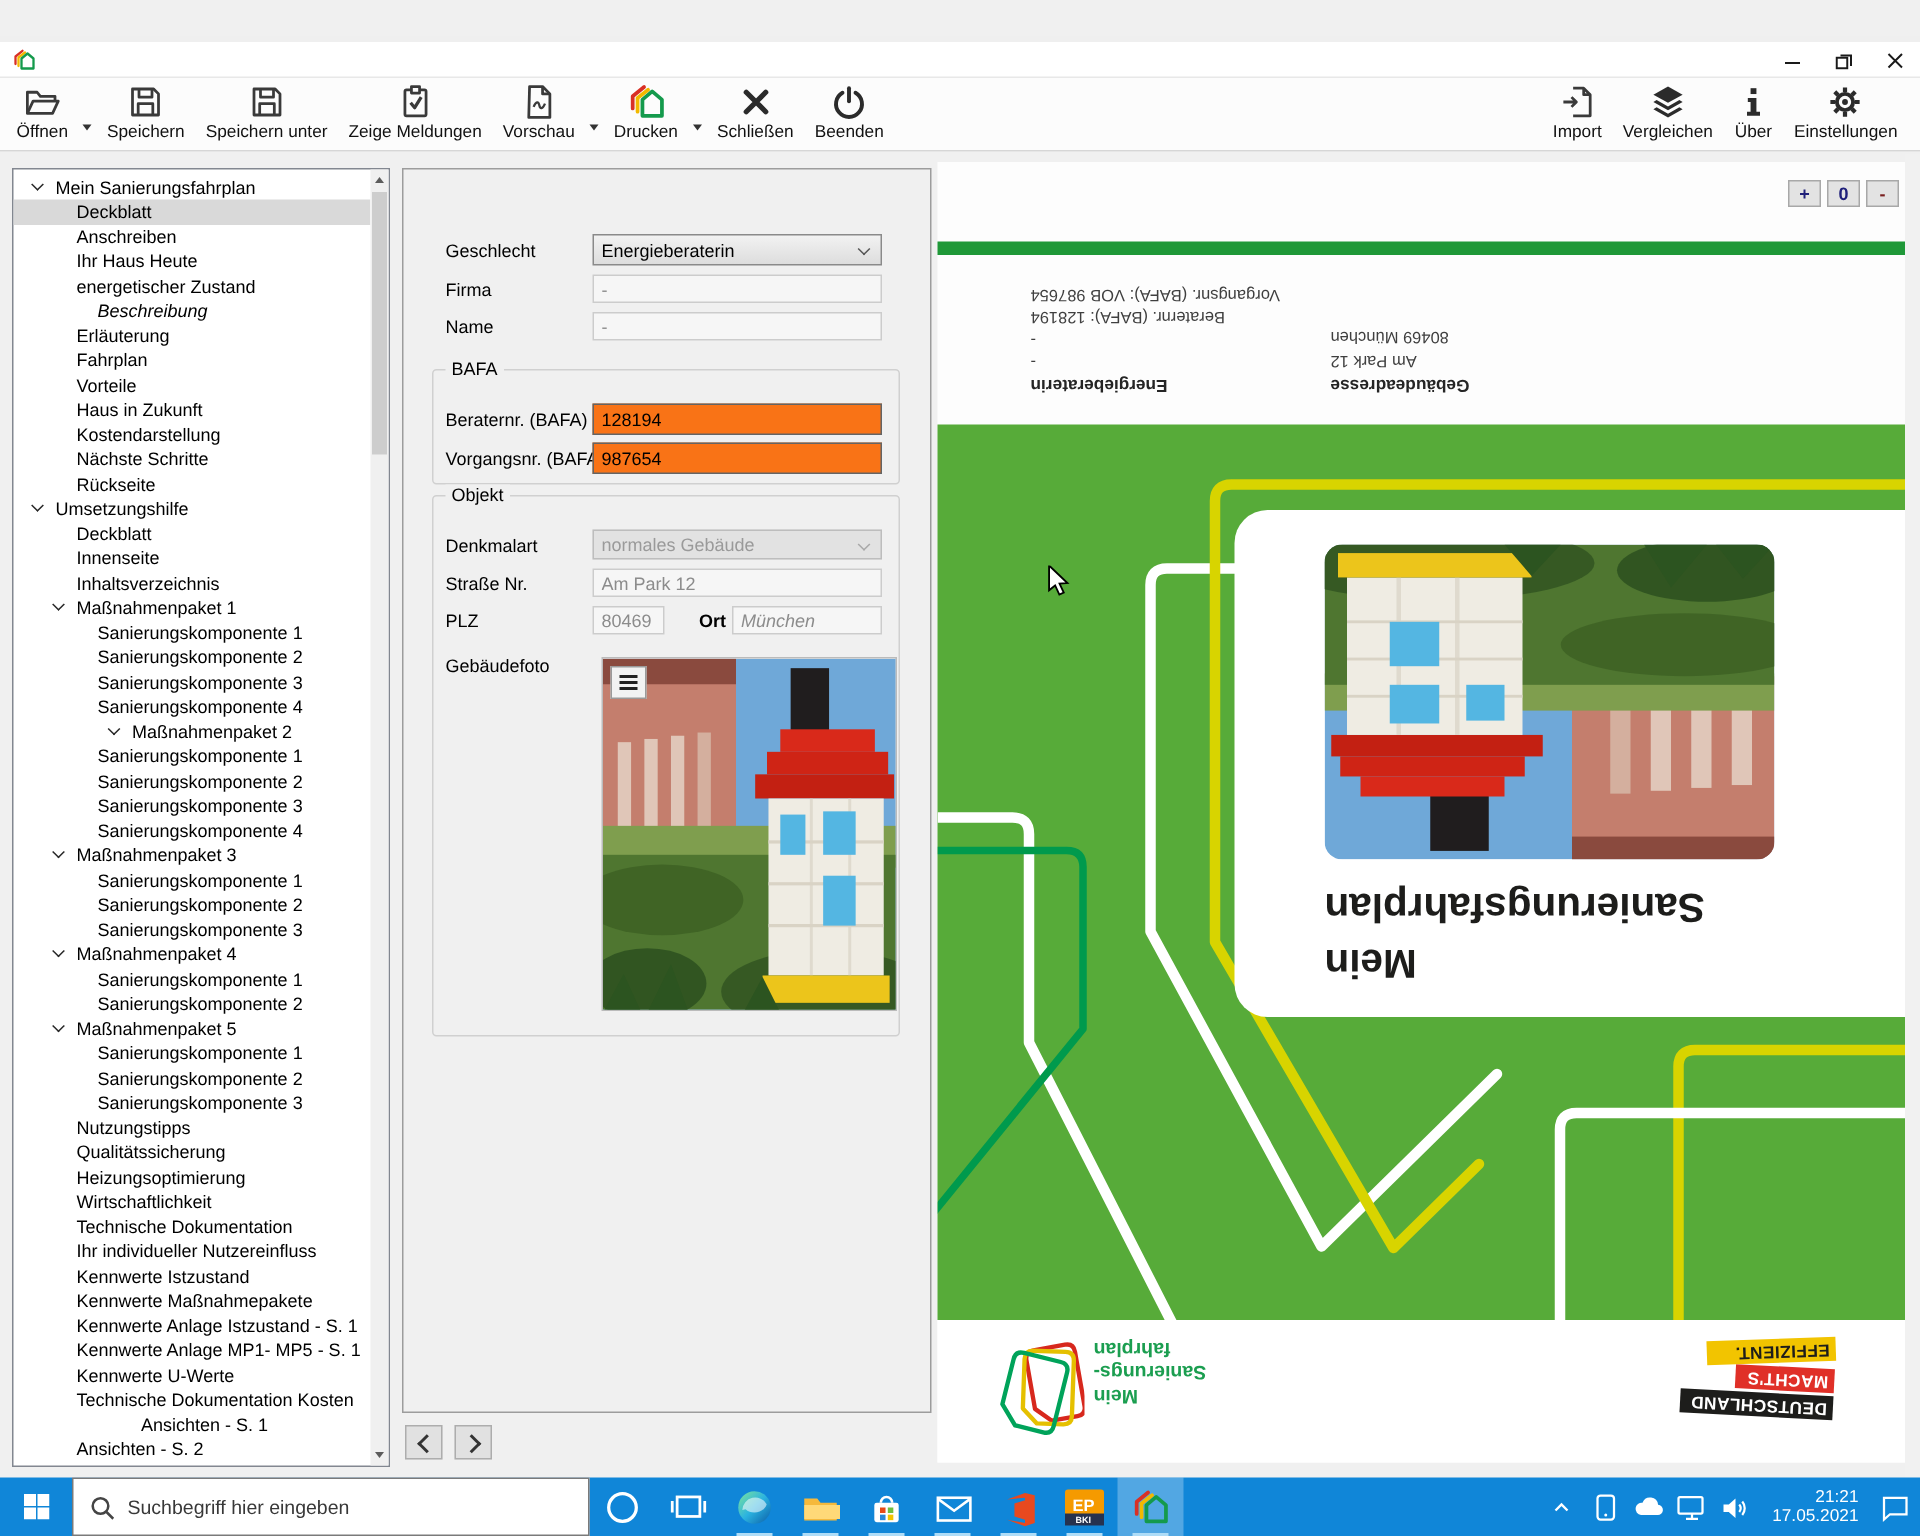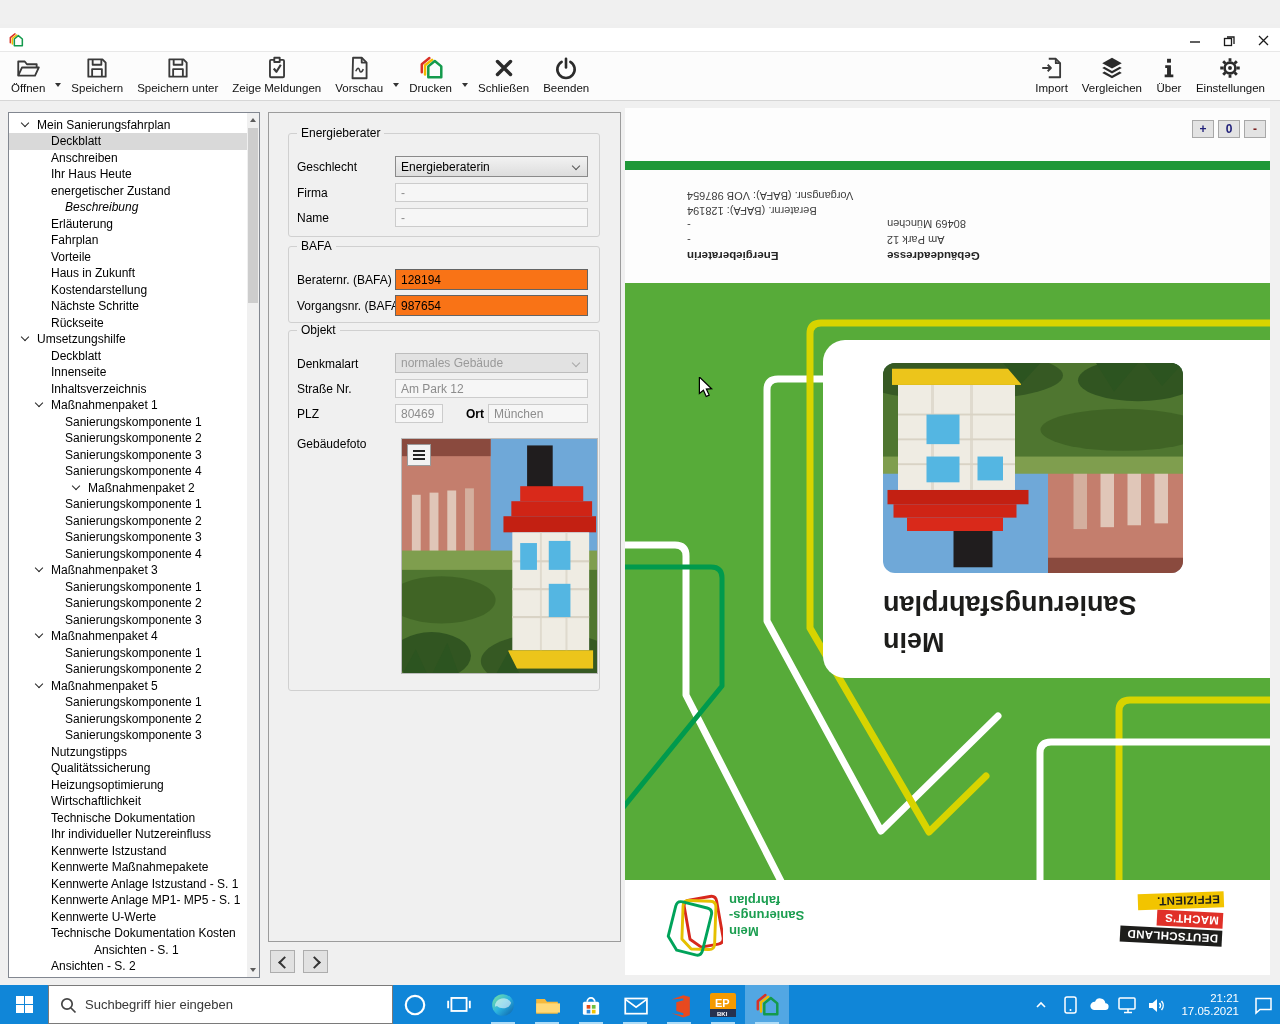--- a/index.html
+++ b/index.html
@@ -581,23 +581,20 @@
       </div>
     </div>
   <div id="tree-scroll">
     <div class="sarr" id="tsa-up"></div>
     <div id="tree-thumb"></div>
     <div class="sarr" id="tsa-dn"></div>
   </div>
 </div>
 
 <div id="form-panel">
-  <div class="grp" style="top:20px;height:104px">
-    <span class="grp-t">Energieberater</span>
-  </div>
   <span class="flabel" style="top:47px">Geschlecht</span>
   <div class="combo" style="top:43px">
     <span>Energieberaterin</span>
     <span class="cchev"></span>
   </div>
   <span class="flabel" style="top:73px">Firma</span>
   <input class="inp dis" style="top: 70px;" disabled="" value="-">
   <span class="flabel" style="top:98px">Name</span>
   <input class="inp dis" style="top: 95px;" disabled="" value="-">
 
@@ -615,21 +612,21 @@
   <span class="flabel" style="top:244px">Denkmalart</span>
   <div class="combo dis" style="top:240px;height:20px">
     <span>normales Gebäude</span>
     <span class="cchev"></span>
   </div>
   <span class="flabel" style="top:269px">Straße Nr.</span>
   <input class="inp dis" style="top: 266px;" disabled="" value="Am Park 12">
   <span class="flabel" style="top:294px">PLZ</span>
   <input class="inp dis" style="top: 291px; width: 48px;" disabled="" value="80469">
   <span class="flabel" style="left:197px;top:294px;font-weight:bold">Ort</span>
-  <input class="inp dis" style="left: 219px; top: 291px; width: 100px;" disabled="" value="München">
+  <input class="inp dis" style="left: 219px; top: 291px; width: 100px; font-style: italic;" disabled="" value="München">
   <span class="flabel" style="top:324px">Gebäudefoto</span>
   <div id="foto-box">
     <svg width="197" height="236" viewBox="0 0 200 220" preserveAspectRatio="none">
         <use href="#lego-scene" width="200" height="220"></use>
       </svg>
     <div id="foto-menu">
         <i></i>
         <i></i>
         <i></i>
       </div>

